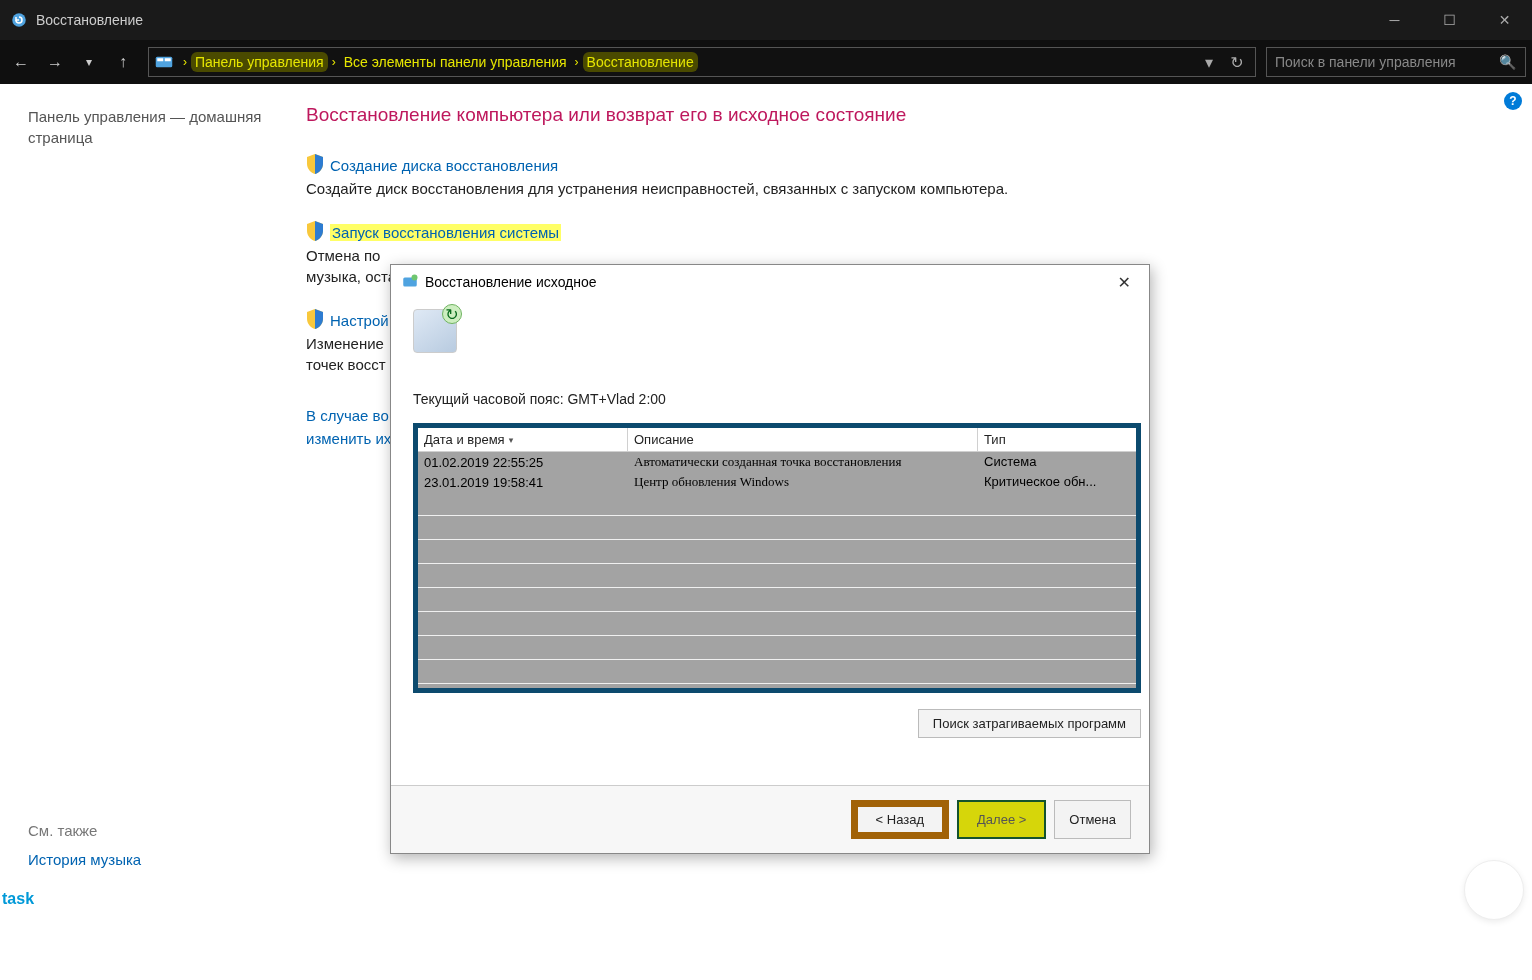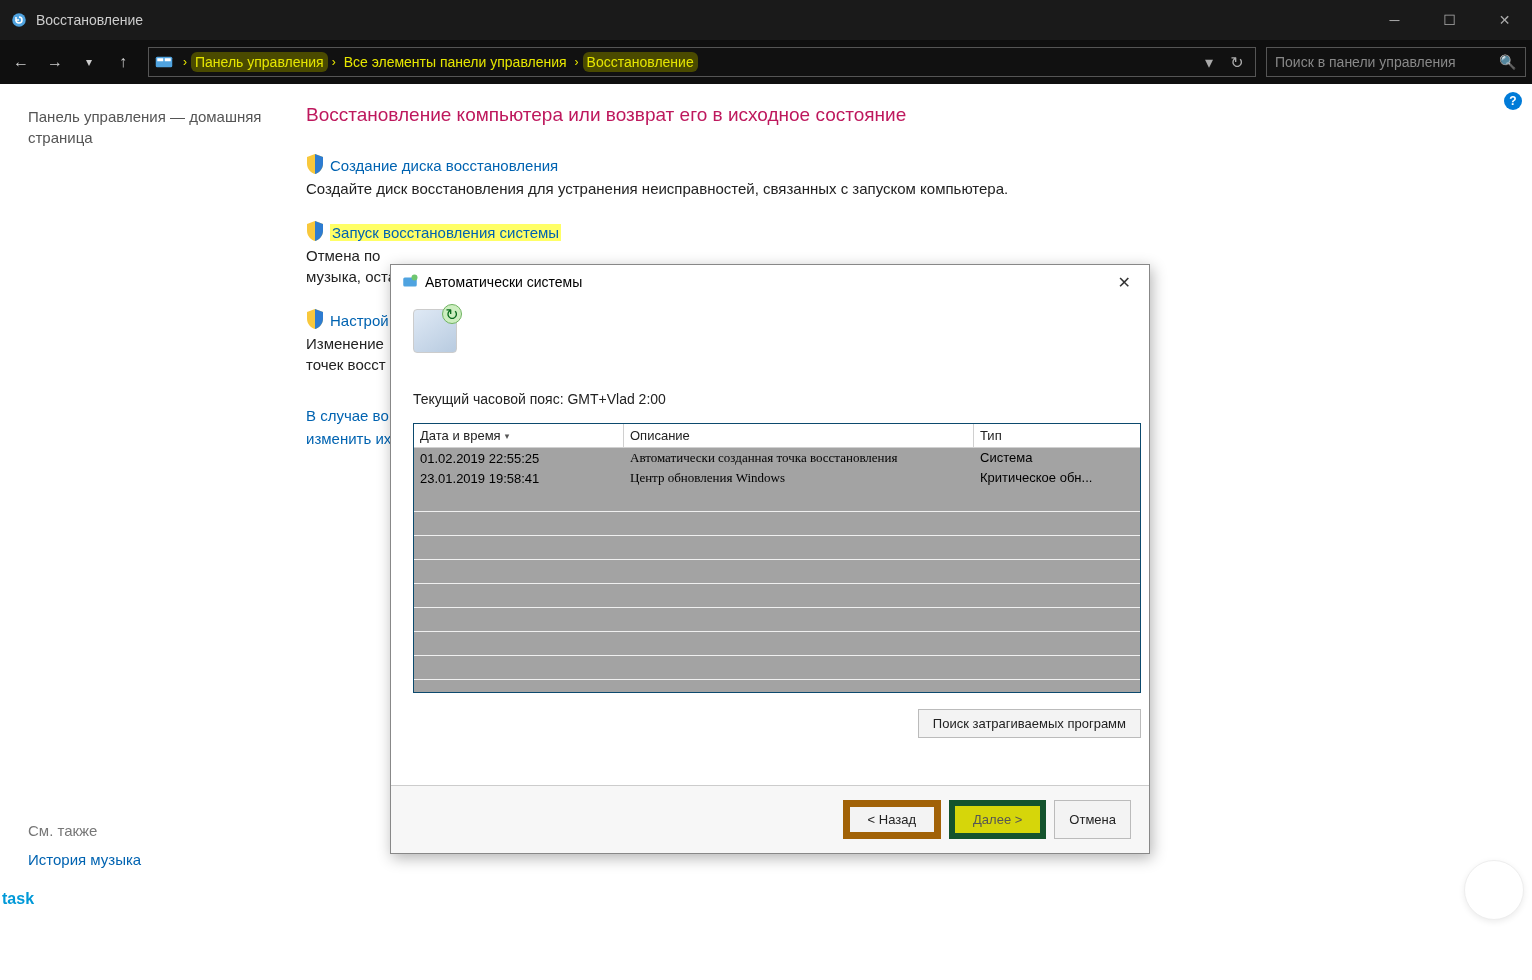--- a/index.html
+++ b/index.html
@@ -111,21 +111,21 @@
     }
     .dlg-header-icon::after {
       content: "↻"; position: absolute; top: -6px; right: -6px; font-size: 16px; color: #0a6b1e;
       background: #cdeec0; border-radius: 50%; width: 18px; height: 18px;
       display: flex; align-items: center; justify-content: center; border: 1px solid #6fb360;
     }
     .dlg-body { flex: 1; padding: 24px 8px 8px 22px; display: flex; flex-direction: column; }
     .tz-line { font-size: 14px; margin-bottom: 16px; color: #222; }
 
     .table {
-      border: 1px solid #0c4a6e; height: 270px; overflow: hidden;
+      border: 5px solid #0c4a6e; height: 270px; overflow: hidden;
       display: flex; flex-direction: column;
     }
     .thead { display: flex; background: #fff; border-bottom: 1px solid #d0d0d0; }
     .th {
       font-size: 13px; padding: 4px 6px; border-right: 1px solid #d0d0d0;
       text-align: left; color: #222;
     }
     .th:last-child { border-right: none; }
     .col-dt { width: 210px; display: flex; align-items: center; gap: 4px; }
     .sort-ind { font-size: 9px; color: #555; }
@@ -143,21 +143,21 @@
     .btn {
       font-size: 13px; padding: 6px 14px; background: #f3f3f3; border: 1px solid #bbb;
       color: #222;
     }
 
     .dlg-footer {
       border-top: 1px solid #ccc; padding: 14px 18px; display: flex; justify-content: flex-end; gap: 8px;
       background: #f7f7f7;
     }
     .btn-primary-outline { border: 7px solid #a16207; padding: 5px 18px; }
-    .btn-hl { background: #d6d60a; border: 6px solid #14532d; padding: 6px 18px; color: #555; }
+    .btn-hl { background: #d6d60a; border: 2px solid #14532d; padding: 6px 18px; color: #555; }
   </style>
 </head>
 <body>
 
 <div class="titlebar">
   <span class="icon">
     <svg viewBox="0 0 24 24" width="18" height="18">
         <circle cx="12" cy="12" r="9" fill="#4fa3e0"></circle>
         <path d="M8 12 A4 4 0 1 0 12 8" stroke="#fff" stroke-width="2" fill="none"></path>
         <path d="M8 8 L8 12 L12 12" stroke="#fff" stroke-width="2" fill="none"></path>
@@ -267,21 +267,21 @@
 </div>
 
 <div class="dialog">
   <div class="dlg-title">
     <span class="dlg-title-icon">
       <svg viewBox="0 0 24 24" width="18" height="18">
           <rect x="3" y="6" width="18" height="12" rx="2" fill="#4fa3e0"></rect>
           <circle cx="18" cy="6" r="4" fill="#6fc66f"></circle>
         </svg>
     </span>
-    <span class="dlg-title-text">Автоматически системы</span>
+    <span class="dlg-title-text">Восстановление исходное</span>
     <span class="dlg-close">✕</span>
   </div>
   <div class="dlg-header">
     <div class="dlg-header-icon"></div>
   </div>
   <div class="dlg-body">
     <div class="tz-line">Текущий часовой пояс: GMT+Vlad 2:00</div>
 
     <div class="table">
       <div class="thead">

